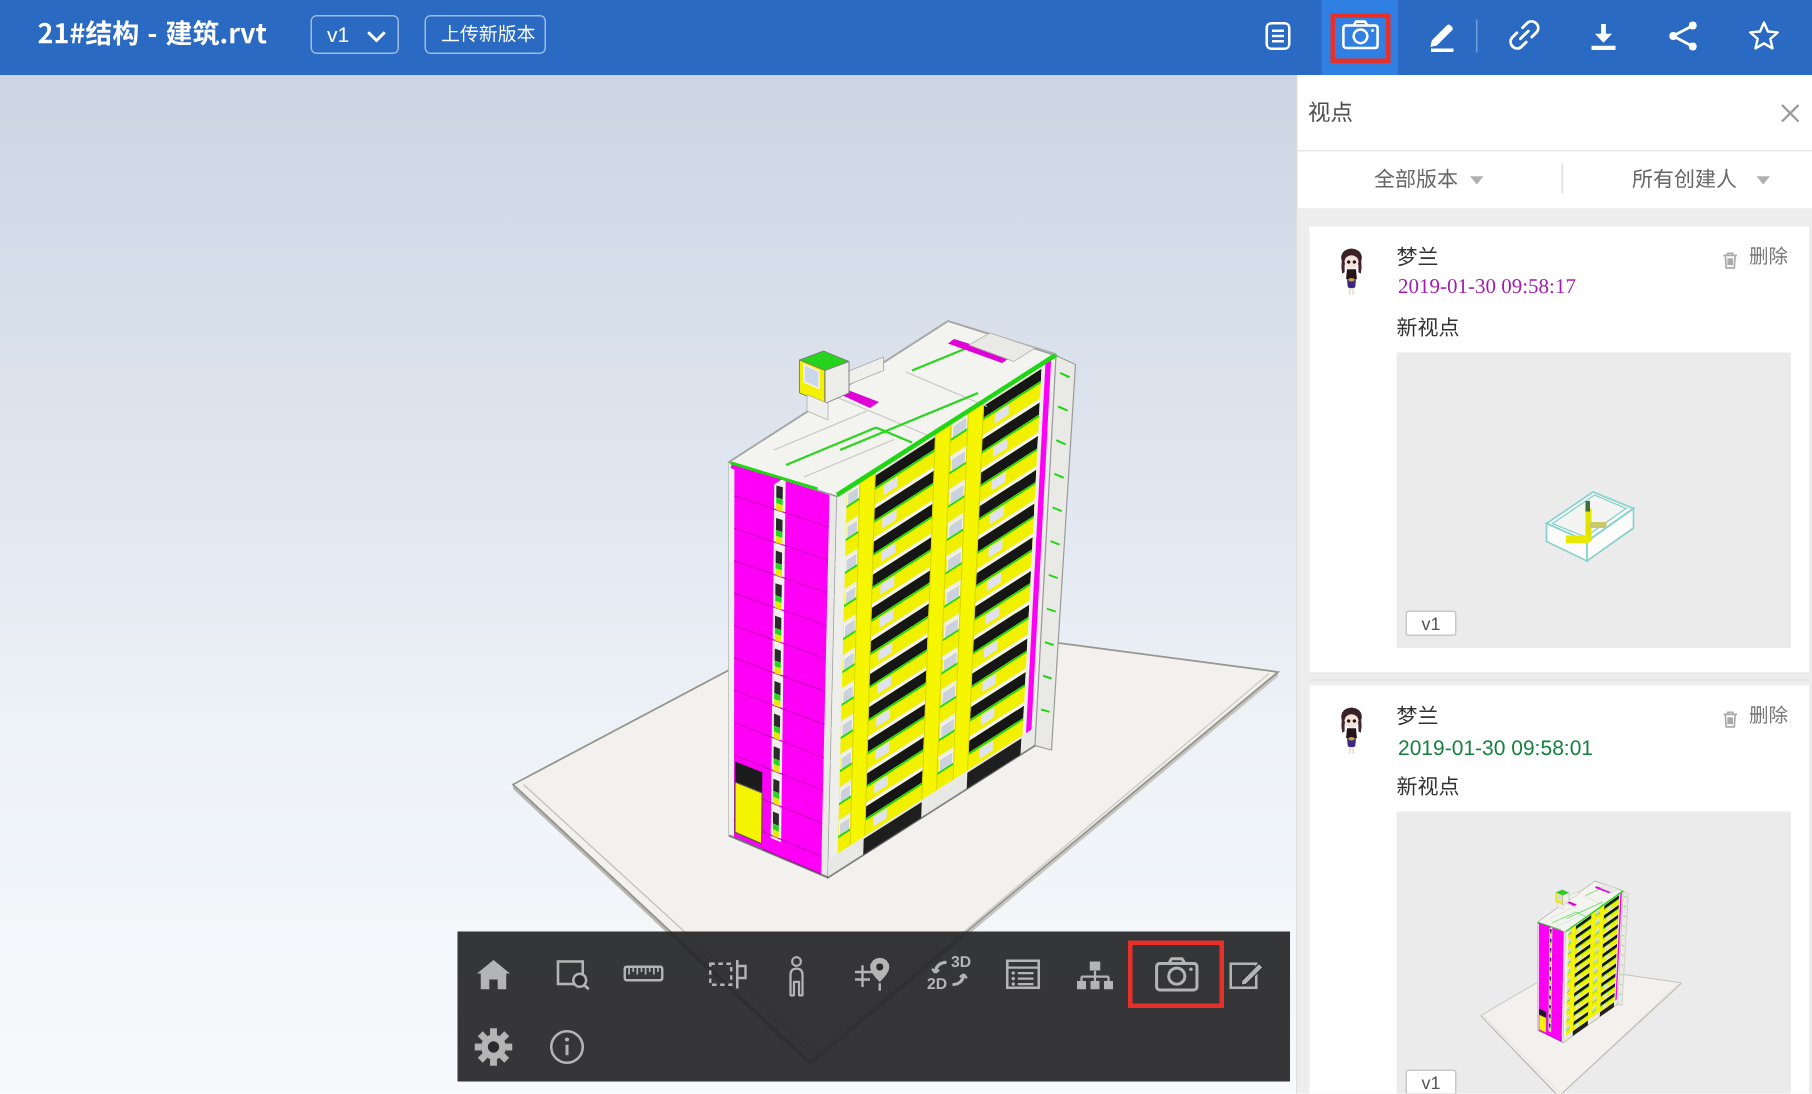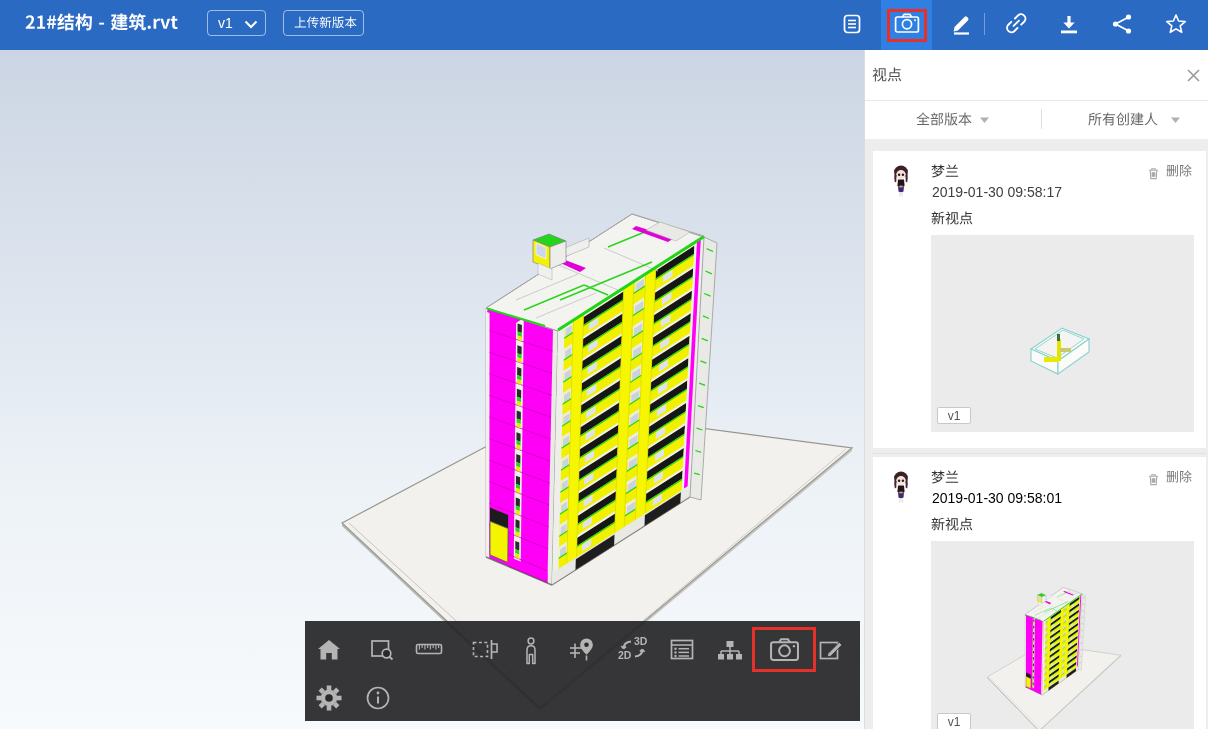--- a/index.html
+++ b/index.html
@@ -518,21 +518,21 @@
           </svg>
         </div>
     <div style="position:absolute;left:58px;top:13px">
           <svg width="28.0" height="17.5" viewBox="0 0 28.0 17.5" style="vertical-align:top;">
             <g fill="#333333" transform="translate(0,12.3)">
               <path transform="translate(0.00,0) scale(0.014000,-0.014000)" d="M445 438C374 354 226 268 93 218C110 206 136 182 149 166C228 198 312 243 385 294H725C679 226 615 171 538 126C485 161 408 202 347 229L289 188C346 161 415 122 465 88C351 37 216 4 77 -15C92 -32 111 -65 117 -85C421 -34 707 80 836 327L786 361L771 358H467C487 375 504 392 520 409ZM237 840V736H56V670H213C169 598 100 525 36 488C52 475 73 452 85 435C137 473 193 536 237 603V405H306V608C348 569 404 515 426 489L466 550C444 570 353 641 313 670H471V736H306V840ZM671 840V736H503V670H649C603 598 530 529 463 493C479 480 500 456 512 439C568 475 626 535 671 601V405H741V616C791 542 859 473 920 432C932 450 954 475 970 487C900 524 822 597 773 670H949V736H741V840Z"></path>
               <path transform="translate(14.00,0) scale(0.014000,-0.014000)" d="M212 806C257 751 307 675 328 627L395 663C373 711 320 783 274 837ZM149 339V264H836V339ZM55 45V-29H941V45ZM95 614V540H906V614H664C706 672 755 749 793 815L716 840C685 771 629 676 583 614Z"></path>
             </g>
           </svg>
         </div>
-    <div style="position:absolute;left:59px;top:33px;font-family:Liberation Sans, sans-serif;font-size:14px;color:#404040">2019-01-30 09:58:17</div>
+    <div style="position:absolute;left:59px;top:33px;font-family:Liberation Serif, serif;font-size:14px;color:#a21caf">2019-01-30 09:58:17</div>
     <div style="position:absolute;right:46px;top:15px">
           <svg width="13" height="14" viewBox="0 0 13 14" style="" fill="none">
             <path d="M2 4.2 H11 M4.8 4.2 V2.8 H8.2 V4.2" stroke="#aaa" stroke-width="1.1"></path>
             <path d="M3.2 4.2 L3.8 12.6 H9.2 L9.8 4.2" stroke="#aaa" stroke-width="1.1" fill="none"></path>
             <rect x="4.6" y="6.2" width="3.8" height="4.6" fill="#aaa"></rect>
           </svg>
         </div>
     <div style="position:absolute;right:14px;top:13px">
           <svg width="26.0" height="16.2" viewBox="0 0 26.0 16.2" style="vertical-align:top;">
             <g fill="#777777" transform="translate(0,11.4)">
@@ -585,21 +585,21 @@
           </svg>
         </div>
     <div style="position:absolute;left:58px;top:13px">
           <svg width="28.0" height="17.5" viewBox="0 0 28.0 17.5" style="vertical-align:top;">
             <g fill="#333333" transform="translate(0,12.3)">
               <path transform="translate(0.00,0) scale(0.014000,-0.014000)" d="M445 438C374 354 226 268 93 218C110 206 136 182 149 166C228 198 312 243 385 294H725C679 226 615 171 538 126C485 161 408 202 347 229L289 188C346 161 415 122 465 88C351 37 216 4 77 -15C92 -32 111 -65 117 -85C421 -34 707 80 836 327L786 361L771 358H467C487 375 504 392 520 409ZM237 840V736H56V670H213C169 598 100 525 36 488C52 475 73 452 85 435C137 473 193 536 237 603V405H306V608C348 569 404 515 426 489L466 550C444 570 353 641 313 670H471V736H306V840ZM671 840V736H503V670H649C603 598 530 529 463 493C479 480 500 456 512 439C568 475 626 535 671 601V405H741V616C791 542 859 473 920 432C932 450 954 475 970 487C900 524 822 597 773 670H949V736H741V840Z"></path>
               <path transform="translate(14.00,0) scale(0.014000,-0.014000)" d="M212 806C257 751 307 675 328 627L395 663C373 711 320 783 274 837ZM149 339V264H836V339ZM55 45V-29H941V45ZM95 614V540H906V614H664C706 672 755 749 793 815L716 840C685 771 629 676 583 614Z"></path>
             </g>
           </svg>
         </div>
-    <div style="position:absolute;left:59px;top:33px;font-family:'Liberation Sans',sans-serif;font-size:14px;color:#000000">2019-01-30 09:58:01</div>
+    <div style="position:absolute;left:59px;top:33px;font-family:'Liberation Sans',sans-serif;font-size:14px;color:#15803d">2019-01-30 09:58:01</div>
     <div style="position:absolute;right:46px;top:15px">
           <svg width="13" height="14" viewBox="0 0 13 14" style="" fill="none">
             <path d="M2 4.2 H11 M4.8 4.2 V2.8 H8.2 V4.2" stroke="#aaa" stroke-width="1.1"></path>
             <path d="M3.2 4.2 L3.8 12.6 H9.2 L9.8 4.2" stroke="#aaa" stroke-width="1.1" fill="none"></path>
             <rect x="4.6" y="6.2" width="3.8" height="4.6" fill="#aaa"></rect>
           </svg>
         </div>
     <div style="position:absolute;right:14px;top:13px">
           <svg width="26.0" height="16.2" viewBox="0 0 26.0 16.2" style="vertical-align:top;">
             <g fill="#777777" transform="translate(0,11.4)">

